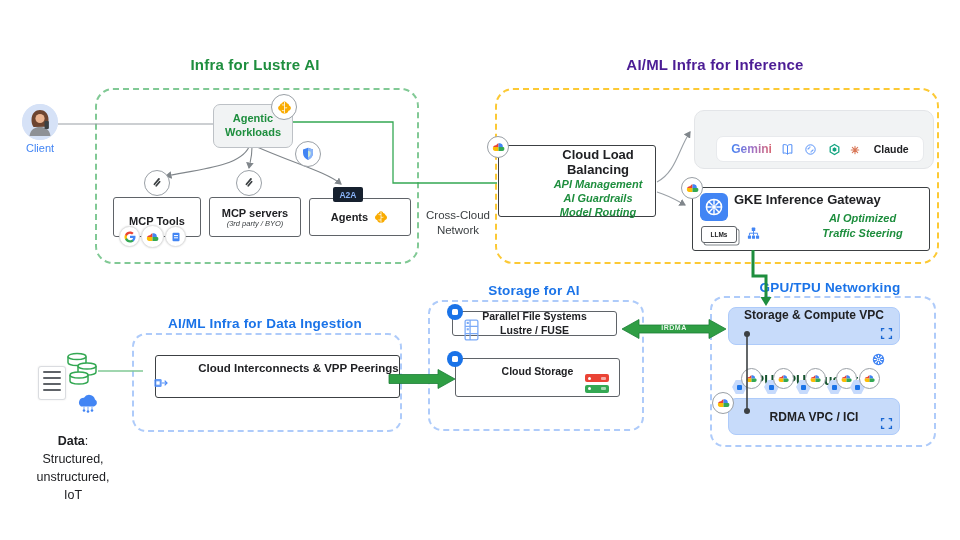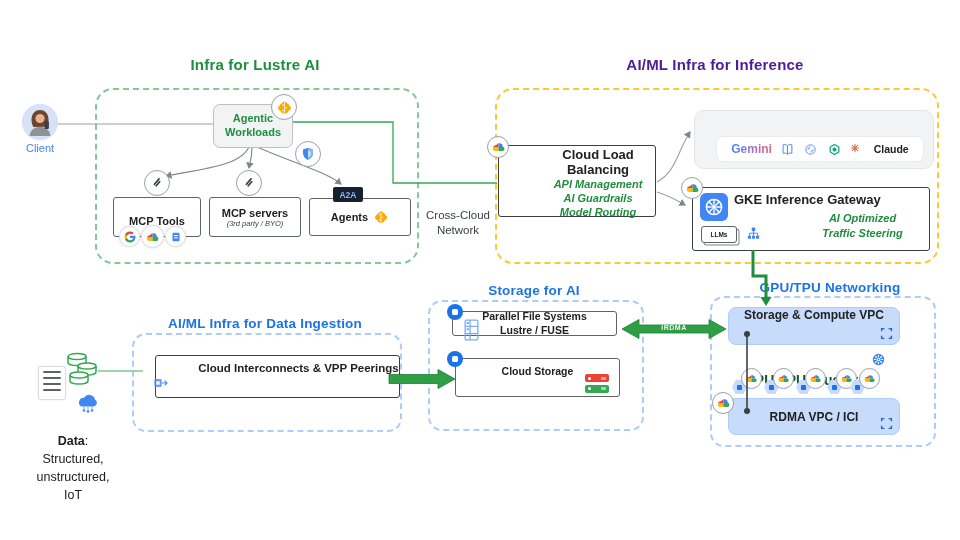--- a/index.html
+++ b/index.html
@@ -59,21 +59,21 @@
   .clb .ttl{font-size:13px;font-weight:bold;margin-top:4px;}
   .clb .itm{font-size:11px;font-weight:bold;font-style:italic;color:#1e8e3e;line-height:1.3;}
   .clb-badge{left:487px;top:136px;width:22px;height:22px;}
   .maas{left:694px;top:110px;width:238px;height:57px;background:#f1f3f4;border:1px solid #e3e5e8;border-radius:10px;}
   .maas-title{left:700px;top:114px;width:228px;text-align:center;color:#1a73e8;font-size:12px;font-weight:bold;}
   .maas-title .sub{font-size:9.5px;font-weight:bold;}
   .maas-pill{left:716px;top:136px;width:208px;height:26px;background:#fff;border:1px solid #e8eaed;border-radius:7px;
              display:flex;align-items:center;justify-content:space-evenly;padding:0 6px;box-sizing:border-box;}
   .gemini{font-size:12px;font-weight:bold;background:linear-gradient(90deg,#4285f4,#9b72cb,#d96570);
           -webkit-background-clip:text;background-clip:text;color:transparent;}
-  .claude-wrap{display:flex;align-items:flex-start;gap:14px;font-size:10.5px;font-weight:bold;color:#202124;}
+  .claude-wrap{display:flex;align-items:flex-end;gap:14px;font-size:10.5px;font-weight:bold;color:#202124;}
   .gke{left:692px;top:187px;width:238px;height:64px;}
   .gke-badge{left:681px;top:177px;width:22px;height:22px;}
   .gke-title{left:734px;top:192px;width:190px;font-size:13px;font-weight:bold;}
   .gke-green{left:800px;top:211px;width:125px;text-align:center;font-size:11px;font-weight:bold;font-style:italic;
              color:#1e8e3e;line-height:1.35;}
   .k8s{left:700px;top:193px;width:28px;height:28px;}
   .llms-card{left:701px;top:226px;width:34px;height:15px;background:#fff;border:1px solid #5f6368;border-radius:3px;
              font-size:6.5px;font-weight:bold;display:flex;align-items:center;justify-content:center;
              box-shadow:2.5px 2.5px 0 -1px #fff,2.5px 2.5px 0 0 #80868b;}
   .tree-ic{left:746px;top:226px;width:15px;height:15px;}

